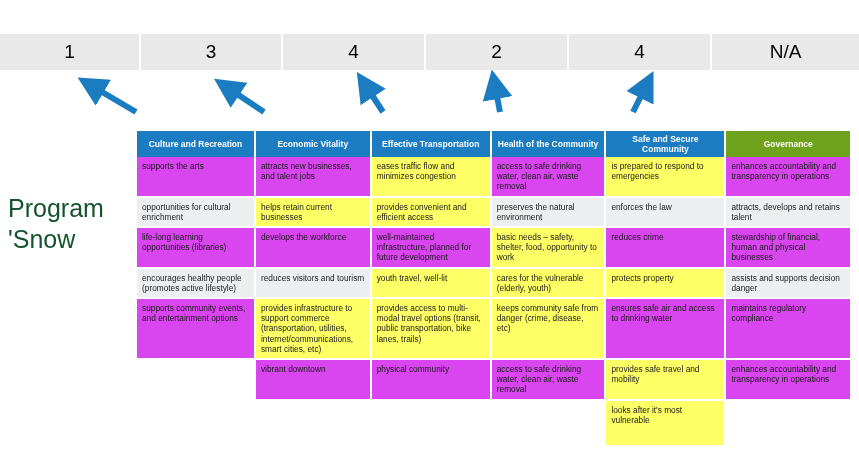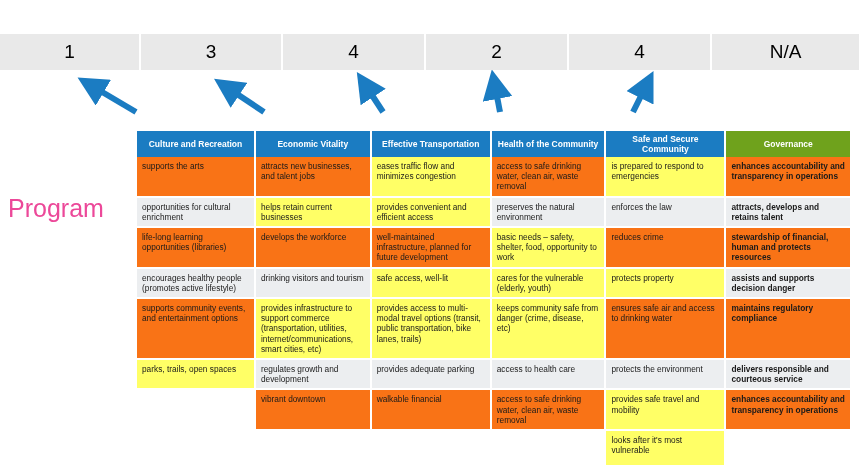--- a/index.html
+++ b/index.html
@@ -70,21 +70,21 @@
   }
 
   
   #caption {
     position: absolute;
     left: 8px;
     top: 193px;
     width: 125px;
     font-size: 25px;
     line-height: 31px;
-    color: #ec4899;
+    color: #14532d;
     text-align: left;
   }
 
   
   #matrix {
     position: absolute;
     left: 137px;
     top: 131px;
     width: 713px;
     border-collapse: collapse;
@@ -112,23 +112,23 @@
 
   #matrix td {
     font-size: 8.3px;
     line-height: 10.2px;
     color: #1a1a1a;
     vertical-align: top;
     padding: 4px 5px;
     border-right: 2px solid #ffffff;
     border-bottom: 2px solid #ffffff;
     box-sizing: border-box;
-    background: #f97316;
-  }
-  #matrix td:last-child { border-right: none; font-weight: bold; }
+    background: #d946ef;
+  }
+  #matrix td:last-child { border-right: none; }
   #matrix tr.shade td { background: #eceef0; margin-left: 33px; }
   #matrix td.hl { background: #ffff66 !important; }
   #matrix td.empty { background: #ffffff !important; }
 </style>
 </head>
 <body>
 
 <div id="top-band">
   <div id="top-header-row">
     <div class="cell" style="width:141px;">
@@ -168,20 +168,21 @@
   </defs>
   <line x1="136" y1="42" x2="92" y2="16" stroke="#1b7cc2" stroke-width="6" marker-end="url(#ah)"></line>
   <line x1="264" y1="42" x2="228" y2="18" stroke="#1b7cc2" stroke-width="6" marker-end="url(#ah)"></line>
   <line x1="383" y1="42" x2="366" y2="16" stroke="#1b7cc2" stroke-width="6" marker-end="url(#ah)"></line>
   <line x1="500" y1="42" x2="495" y2="16" stroke="#1b7cc2" stroke-width="6" marker-end="url(#ah)"></line>
   <line x1="633" y1="42" x2="646" y2="16" stroke="#1b7cc2" stroke-width="6" marker-end="url(#ah)"></line>
 </svg>
 
 <div id="caption">
   <div>Program</div>
+  <div>'Snow</div>
 </div>
 
 <table id="matrix">
   <colgroup>
     <col class="c0">
       <col class="c1">
       <col class="c2">
       <col class="c3">
       <col class="c4">
       <col class="c5">
@@ -212,50 +213,42 @@
       <td>preserves the natural environment</td>
       <td>enforces the law</td>
       <td>attracts, develops and retains talent</td>
     </tr>
     <tr>
       <td>life-long learning opportunities (libraries)</td>
       <td>develops the workforce</td>
       <td>well-maintained infrastructure, planned for future development</td>
       <td class="hl">basic needs – safety, shelter, food, opportunity to work</td>
       <td>reduces crime</td>
-      <td>stewardship of financial, human and protects resources</td>
+      <td>stewardship of financial, human and physical businesses</td>
     </tr>
     <tr class="shade">
       <td>encourages healthy people (promotes active lifestyle)</td>
-      <td>drinking visitors and tourism</td>
-      <td class="hl">safe access, well-lit</td>
+      <td>reduces visitors and tourism</td>
+      <td class="hl">youth travel, well-lit</td>
       <td class="hl">cares for the vulnerable (elderly, youth)</td>
       <td class="hl">protects property</td>
       <td>assists and supports decision danger</td>
     </tr>
     <tr>
       <td>supports community events, and entertainment options</td>
       <td class="hl">provides infrastructure to support commerce (transportation, utilities, internet/communications, smart cities, etc)</td>
       <td class="hl">provides access to multi-modal travel options (transit, public transportation, bike lanes, trails)</td>
       <td class="hl">keeps community safe from danger (crime, disease, etc)</td>
       <td>ensures safe air and access to drinking water</td>
       <td>maintains regulatory compliance</td>
     </tr>
-    <tr class="shade">
-      <td class="hl">parks, trails, open spaces</td>
-      <td>regulates growth and development</td>
-      <td>provides adequate parking</td>
-      <td>access to health care</td>
-      <td>protects the environment</td>
-      <td>delivers responsible and courteous service</td>
-    </tr>
     <tr>
       <td class="empty"></td>
       <td>vibrant downtown</td>
-      <td>walkable financial</td>
+      <td>physical community</td>
       <td>access to safe drinking water, clean air, waste removal</td>
       <td class="hl">provides safe travel and mobility</td>
       <td>enhances accountability and transparency in operations</td>
     </tr>
     <tr>
       <td class="empty"></td>
       <td class="empty"></td>
       <td class="empty"></td>
       <td class="empty"></td>
       <td class="hl" style="height:46px">looks after it's most vulnerable</td>

